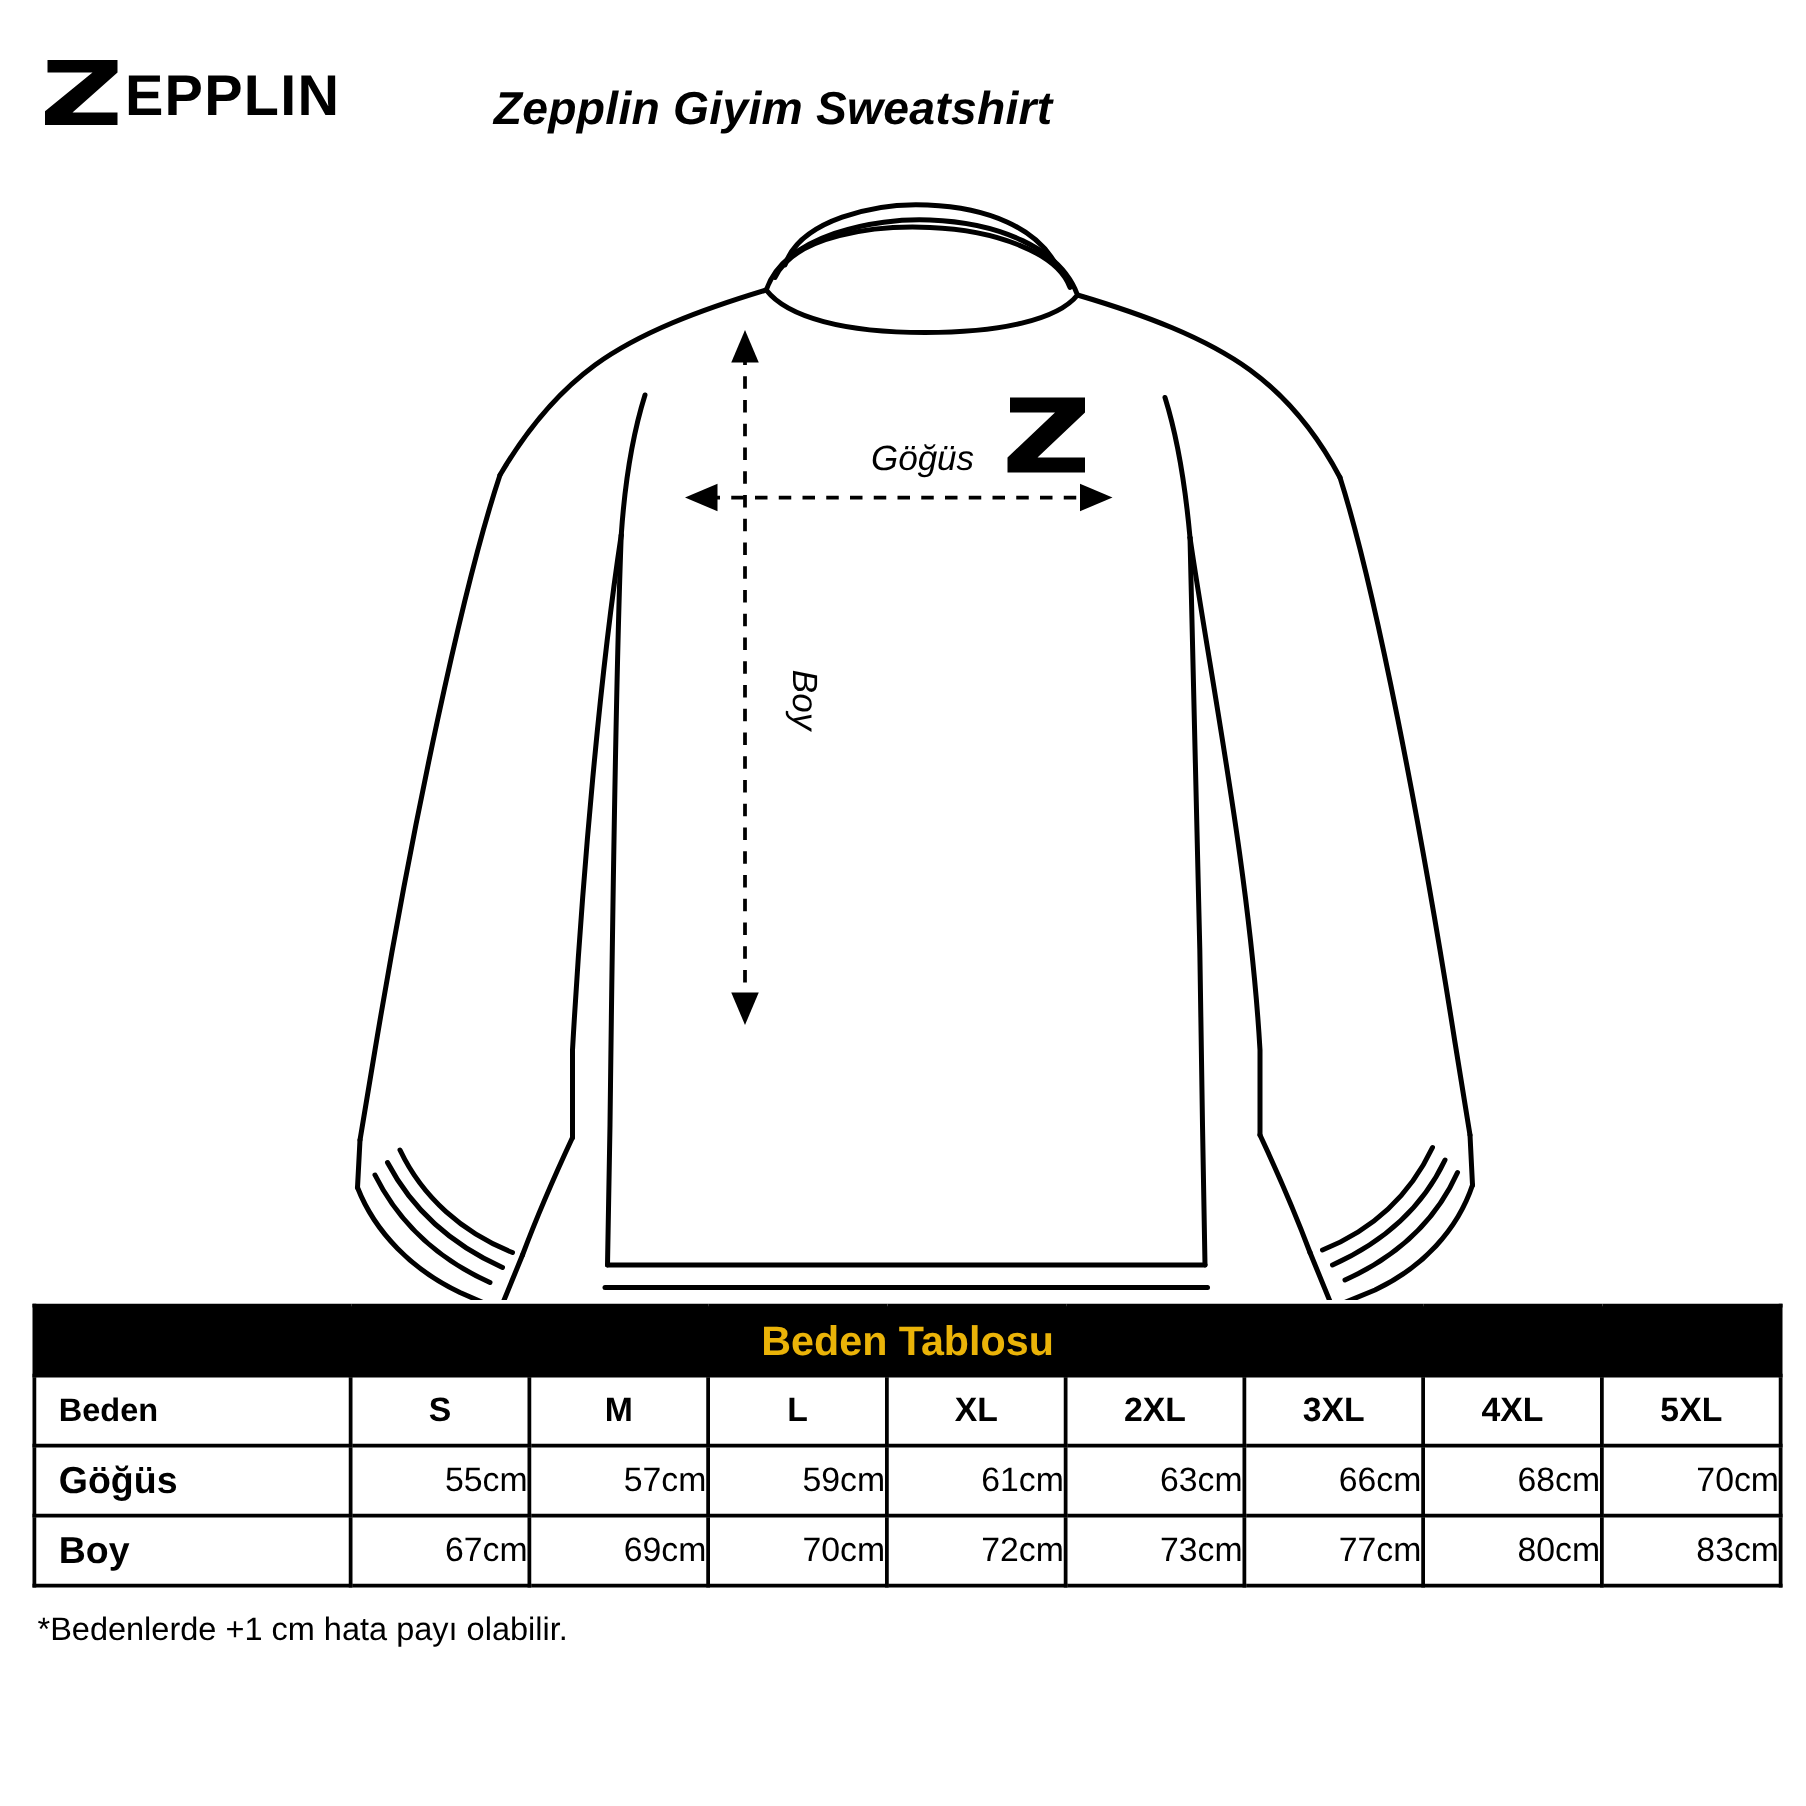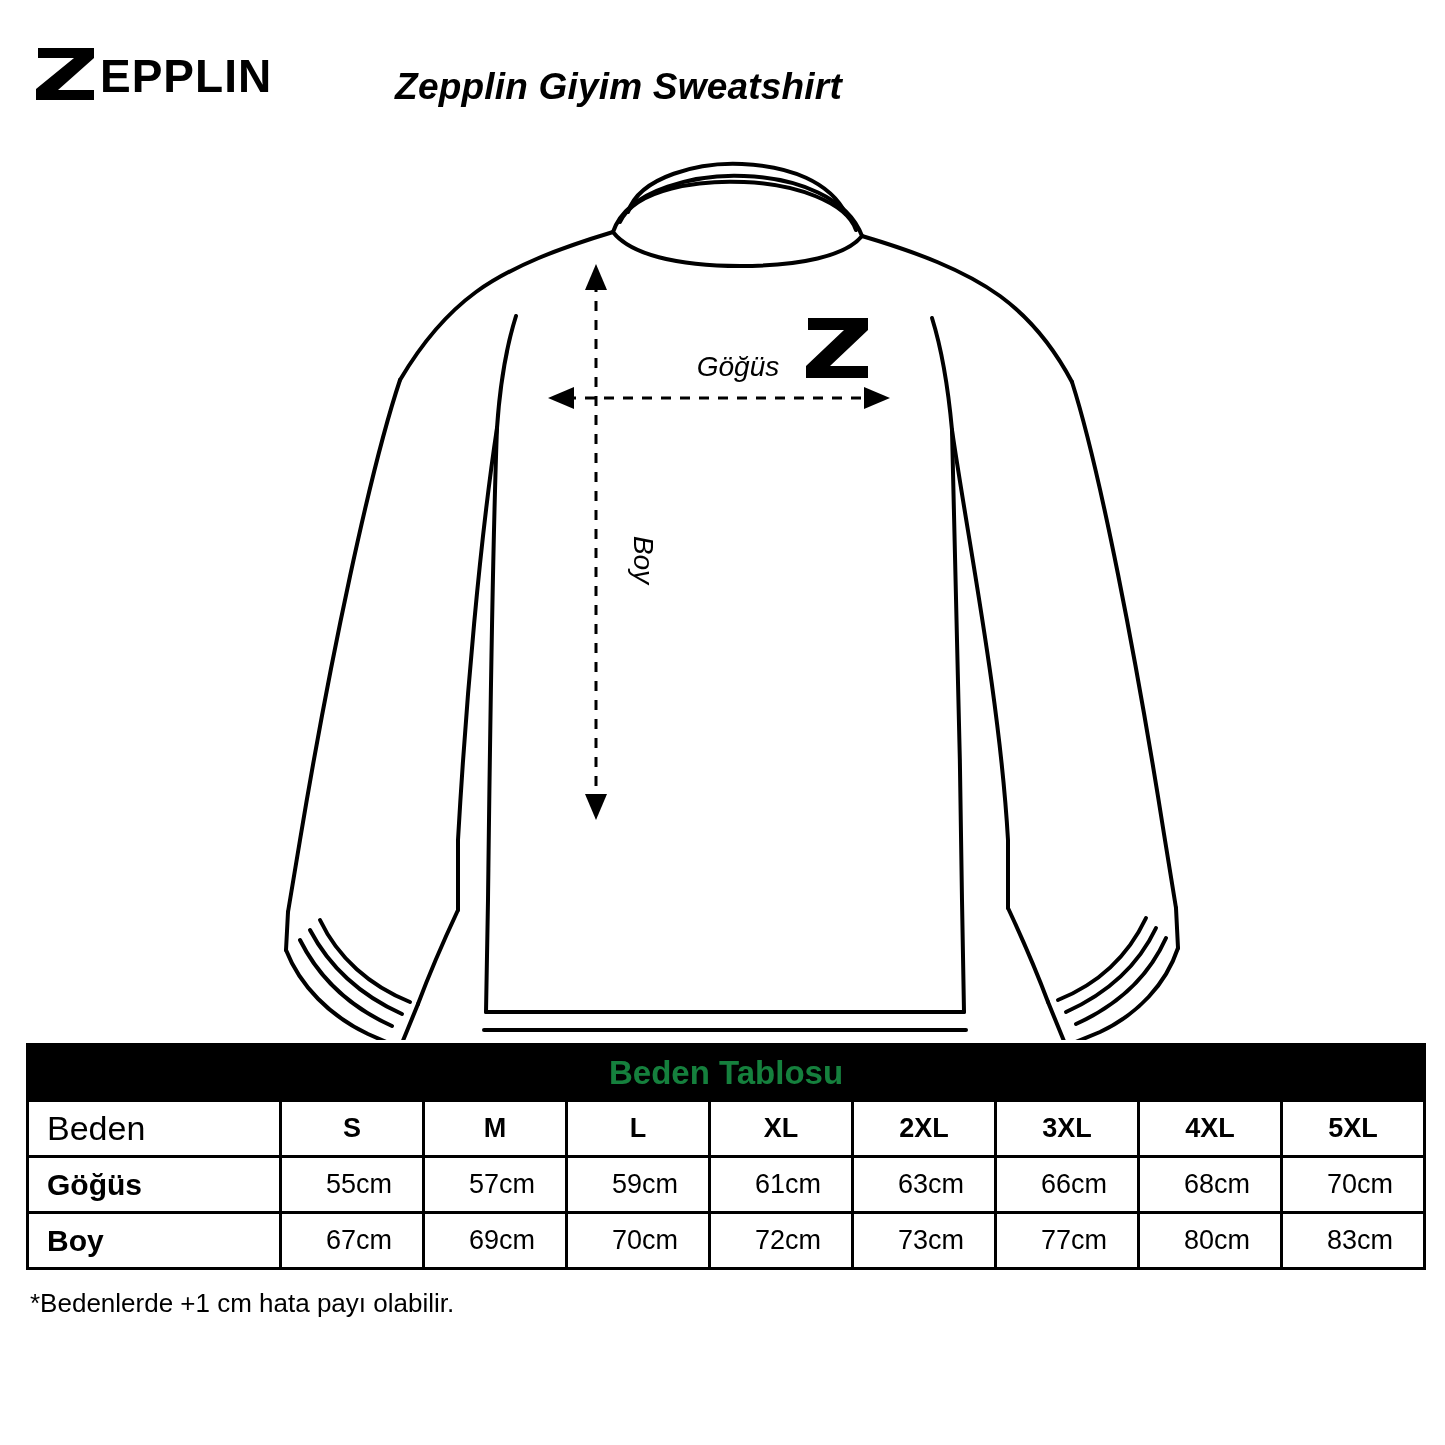--- a/index.html
+++ b/index.html
@@ -69,47 +69,47 @@
     table-layout: fixed;
   }
   table.size-table td, table.size-table th {
     border: 3px solid #000000;
     padding: 0;
     height: 53px;
     vertical-align: middle;
   }
   .tbl-title {
     background: #000000;
-    color: #15803d;
+    color: #eab308;
     text-align: center;
     font-size: 33px;
     font-weight: 700;
     height: 58px;
   }
   .hdr-label {
-    font-size: 34px;
-    font-weight: 400;
+    font-size: 26px;
+    font-weight: 700;
     padding-left: 18px !important;
     text-align: left;
   }
   .hdr-size {
     font-size: 27px;
     font-weight: 700;
     text-align: center;
   }
   .row-label {
     font-size: 30px;
     font-weight: 700;
     padding-left: 18px !important;
     text-align: left;
   }
   .cell-val {
     font-size: 27px;
     font-weight: 400;
-    text-align: center;
+    text-align: right;
     padding-left: 14px !important;
   }
   .note {
     position: absolute;
     left: 30px;
     top: 1288px;
     font-size: 26px;
     font-weight: 400;
   }
 

